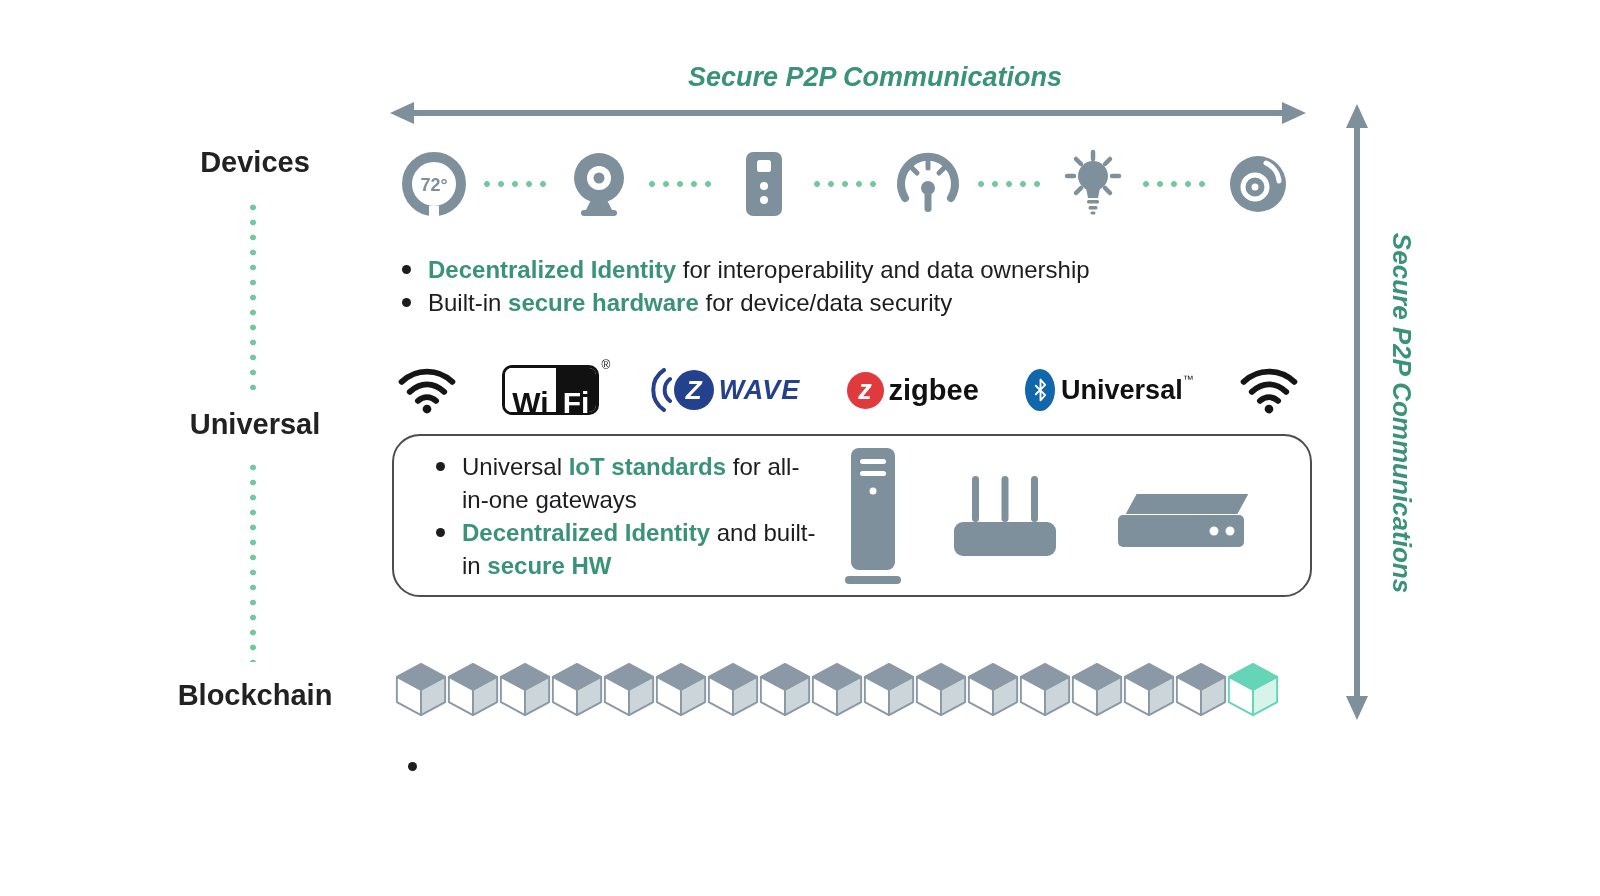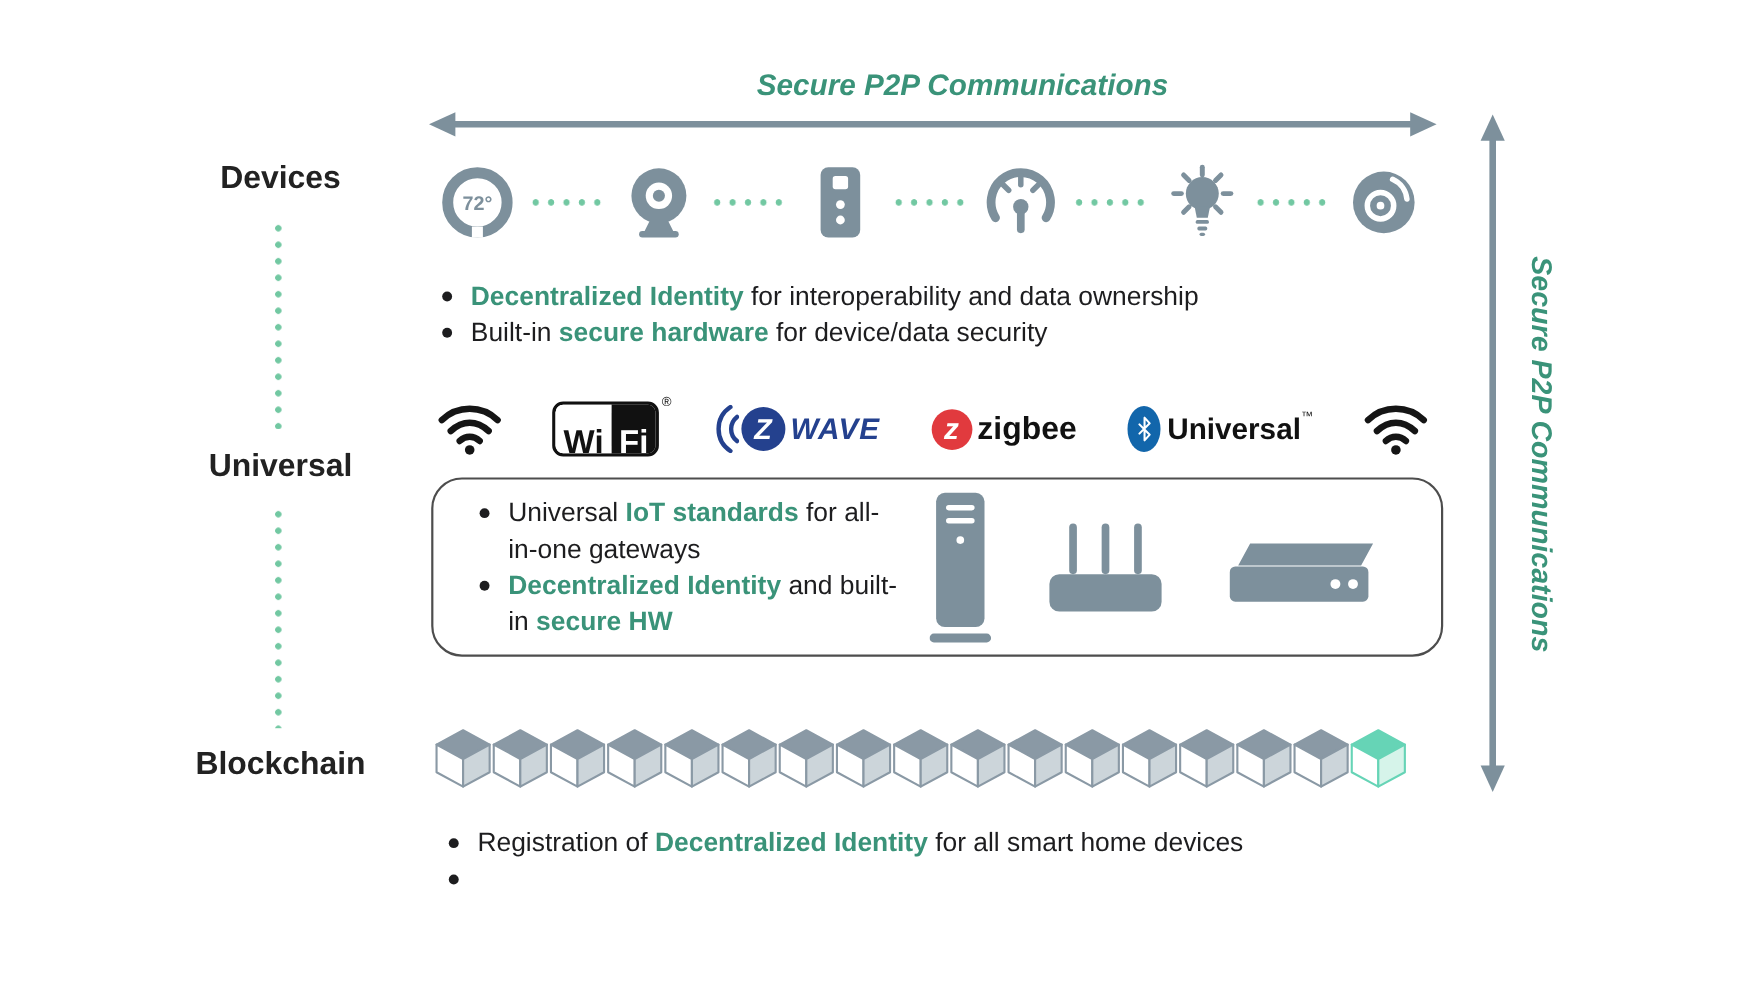--- a/index.html
+++ b/index.html
@@ -268,24 +268,20 @@
       </svg>
       <svg class="cube" viewBox="0 0 60 58">
         <use href="#sym-cube"></use>
       </svg>
       <svg class="cube cube-teal" viewBox="0 0 60 58">
         <use href="#sym-cube"></use>
       </svg>
     </div>
 
   <div class="bullets bc-bullets">
-    <div class="bullet-line">
-      <span class="dot"></span>
-      <span><span>Registration of </span><span class="hl">Decentralized Identity</span><span> for all smart home devices</span></span>
-    </div>
     <div class="bullet-line">
       <span class="dot"></span>
     </div>
   </div>
 
 </div>
 
 <svg class="hidden-defs" aria-hidden="true">
   <defs>
     <symbol id="sym-thermostat-icon" viewBox="0 0 72 72">

